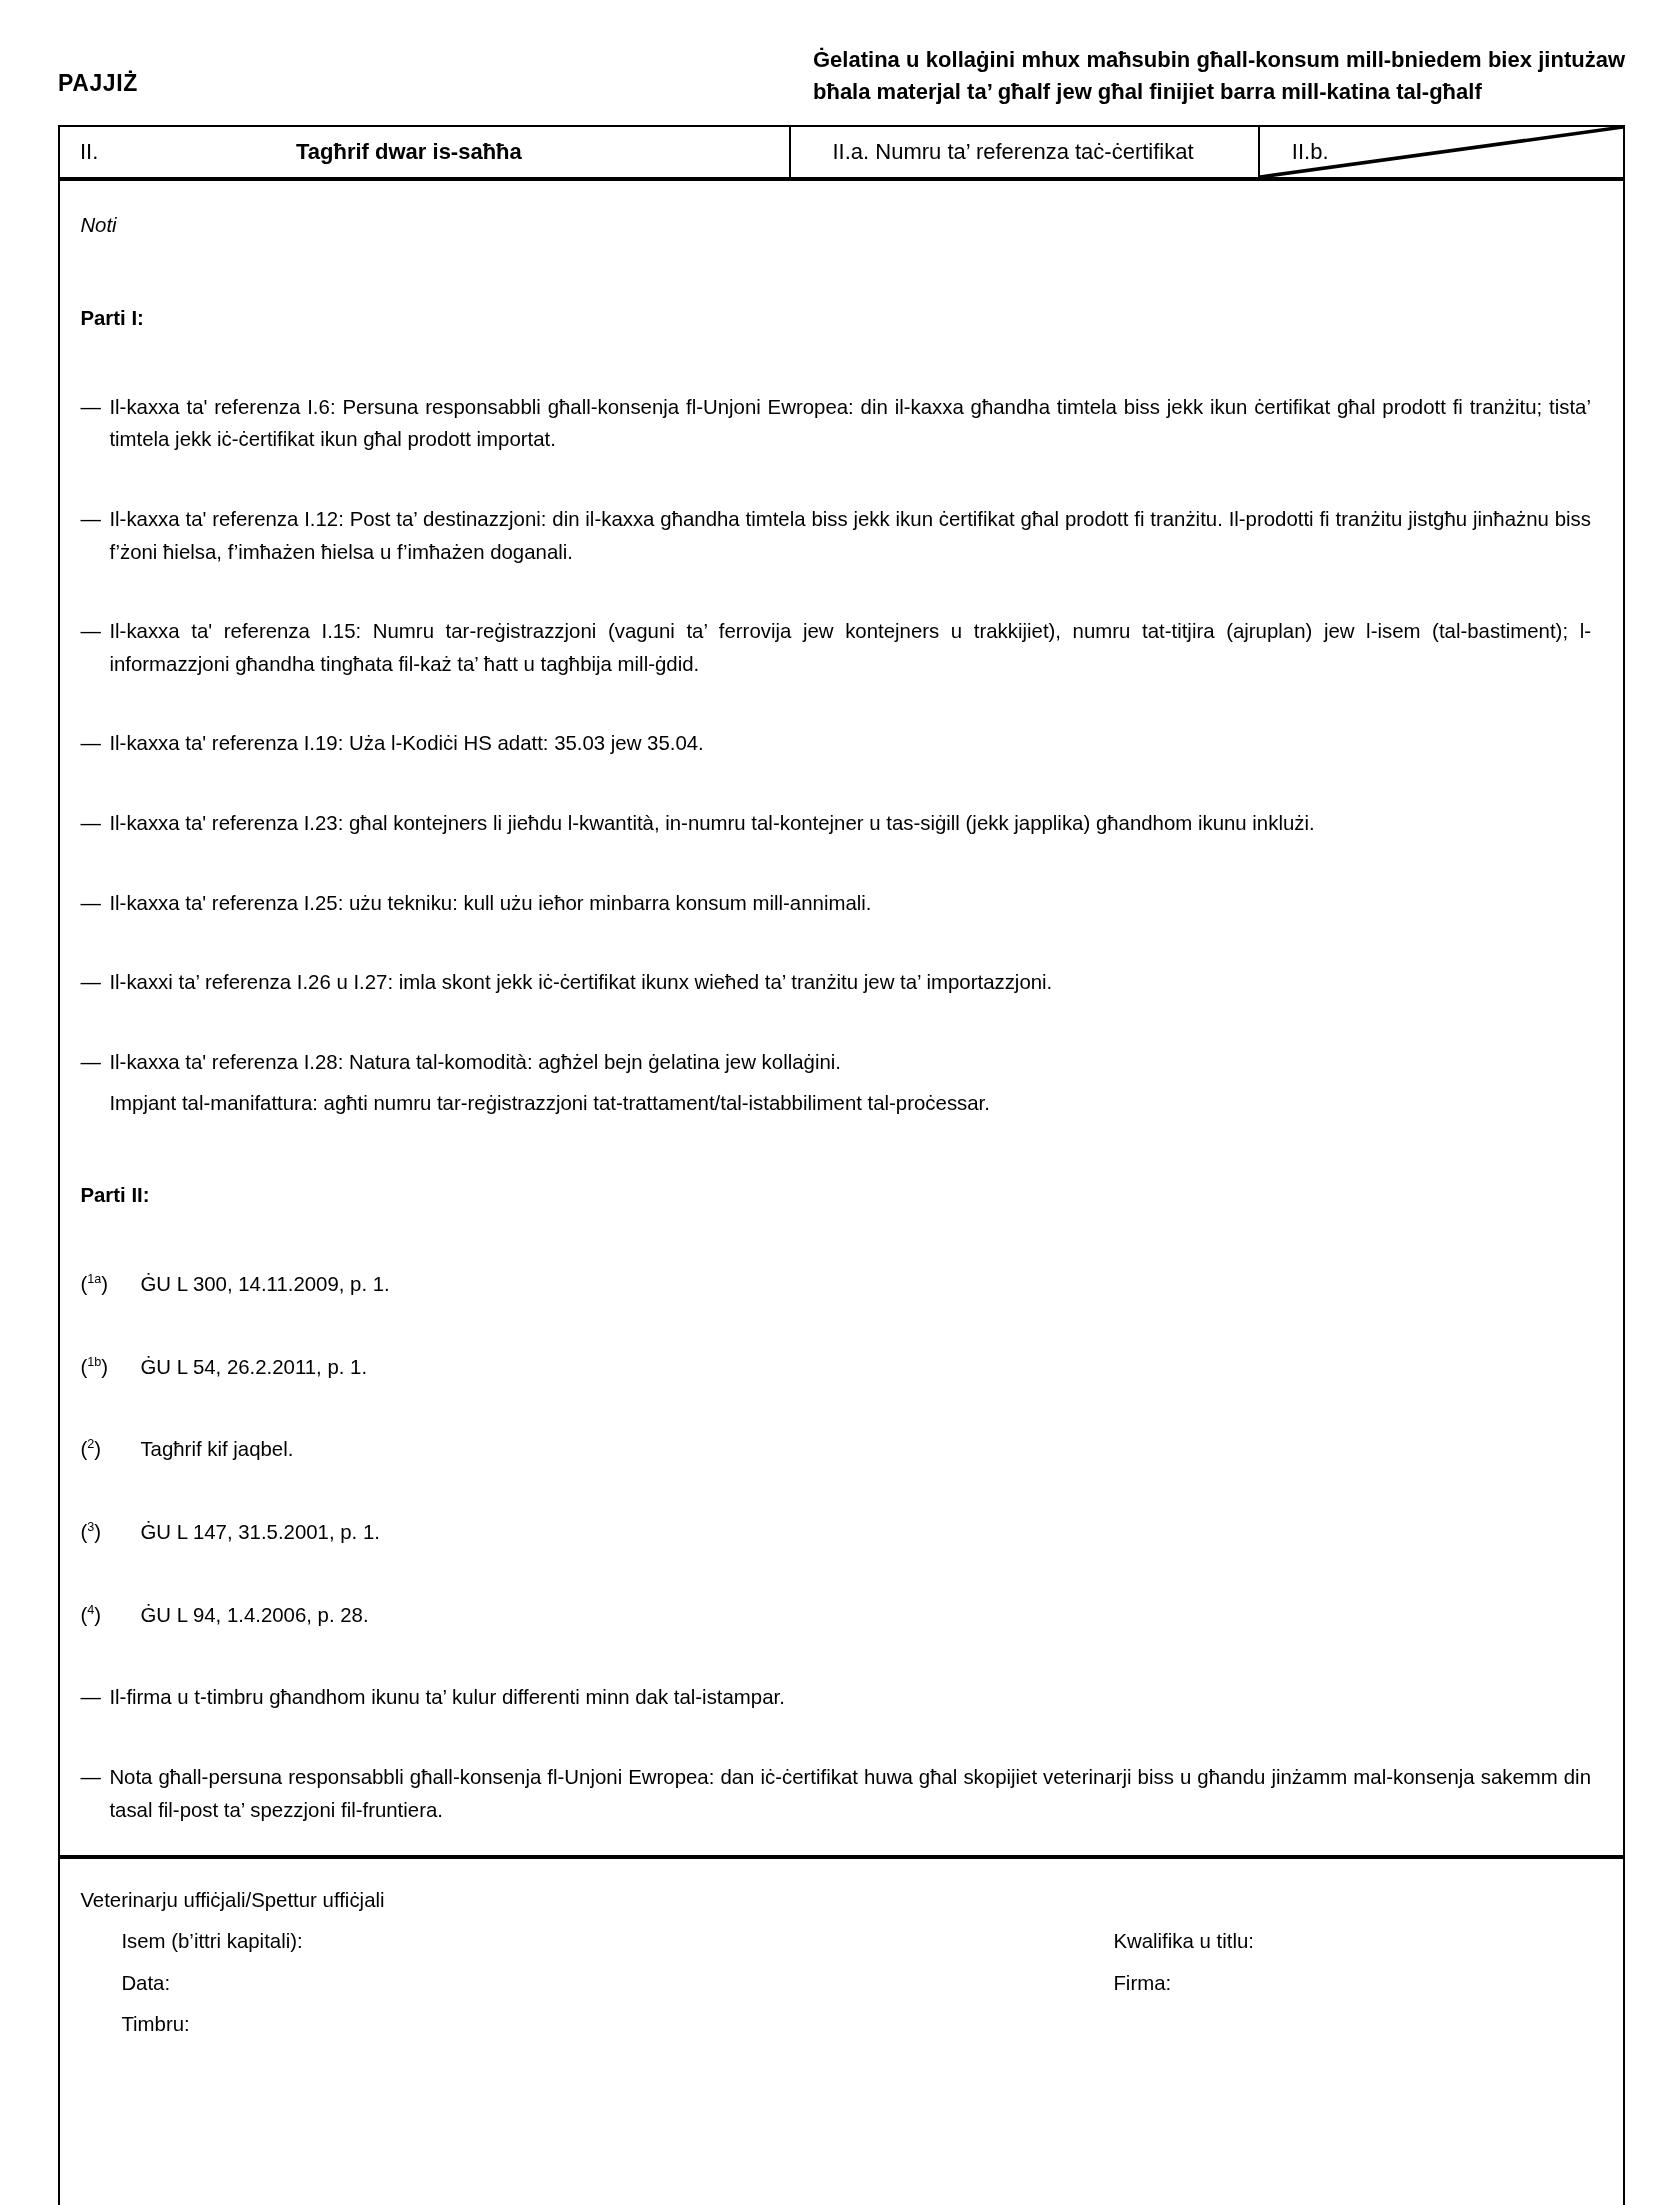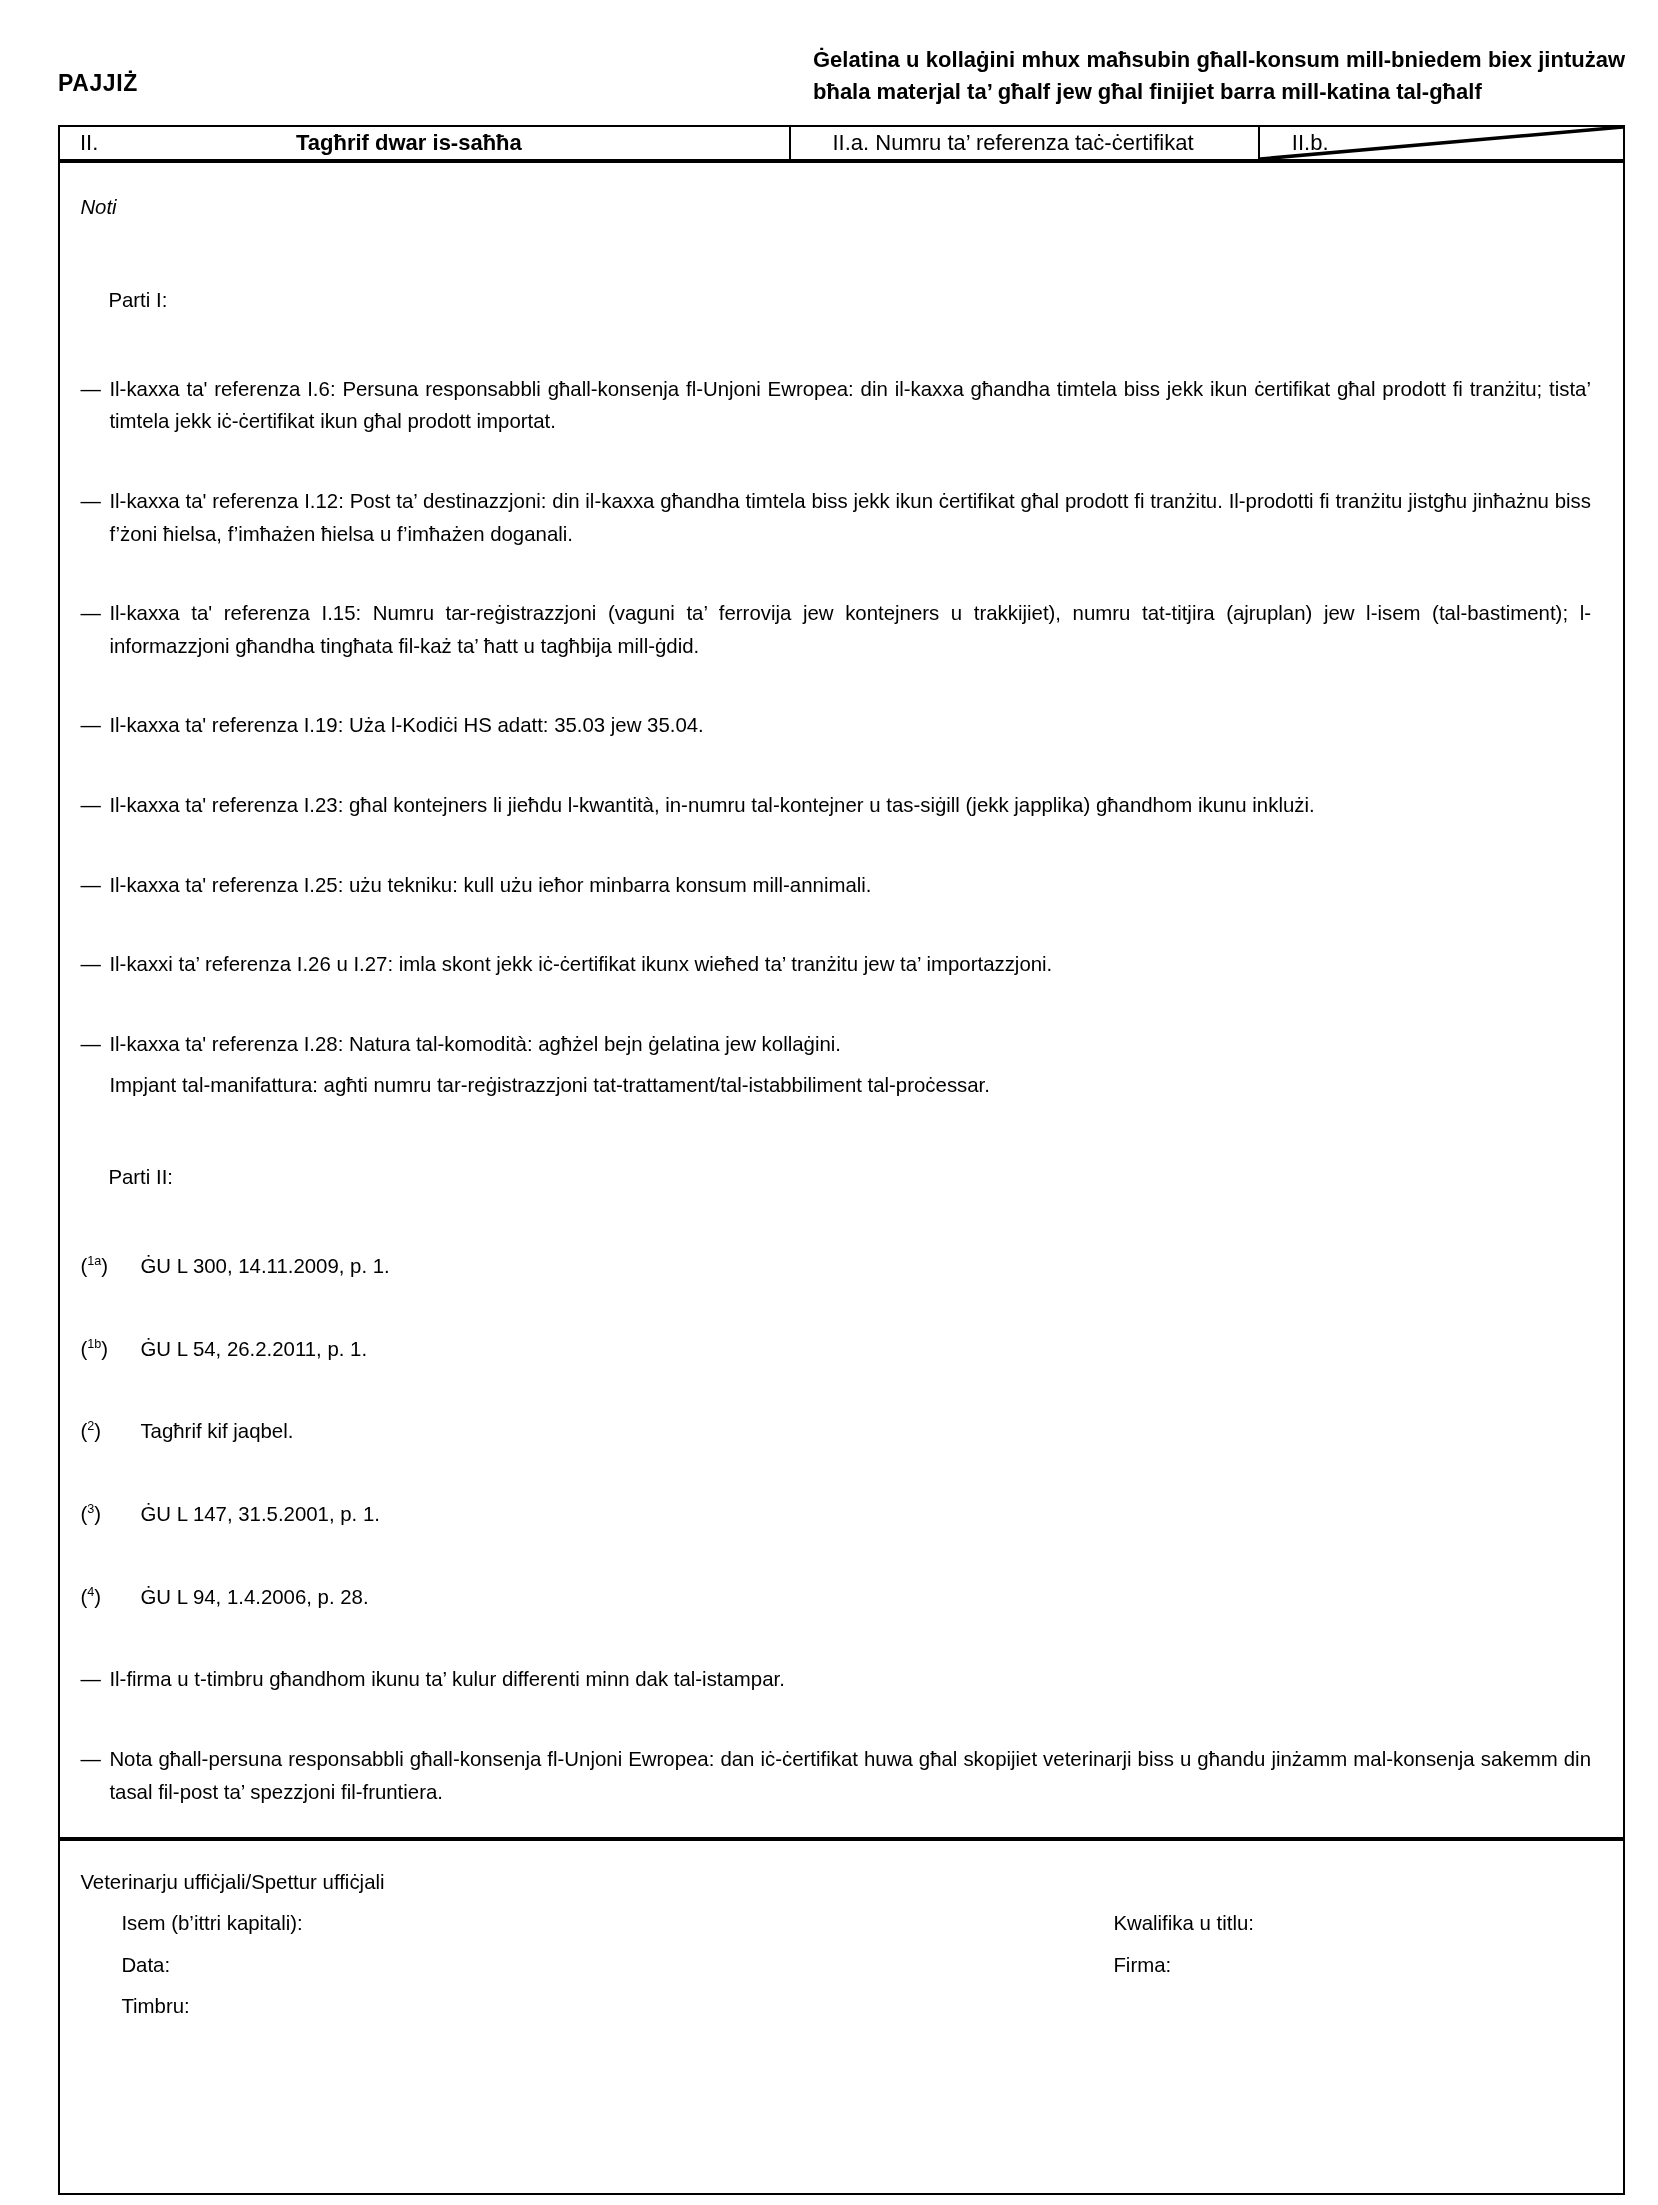--- a/index.html
+++ b/index.html
@@ -17,32 +17,32 @@
   }
   .country{font-weight:bold;font-size:23px;letter-spacing:0.6px;padding-bottom:11.7px;white-space:nowrap;text-align:right;}
   .cert-title{width:812px;font-weight:bold;font-size:22px;line-height:1.48;text-align:justify;}
 
   
   .doc-table{
     margin:16.3px 34px 0 58px;
     border:2.3px solid #000;
     box-sizing:border-box;
   }
-  .thead{display:flex;border-bottom:4.1px solid #000;height:36px;box-sizing:border-box;}
+  .thead{display:flex;border-bottom:4.1px solid #000;height:54px;box-sizing:border-box;}
   .th{display:flex;align-items:center;font-size:22px;box-sizing:border-box;}
   .th-1{flex:0 0 46.8%;border-right:2.3px solid #000;padding-left:20px;}
   .th-1 .lbl{font-weight:bold;margin:0 auto;padding-right:70px;}
   .th-2{flex:0 0 29.2%;border-right:2.3px solid #000;padding-left:29px;margin-left:12px;}
   .th-3{flex:1;position:relative;padding-left:32px;}
   .th-3 .diag{position:absolute;left:0;top:0;width:100%;height:100%;}
 
   
   .notes{padding:28px 32px 17.5px 20.4px;font-size:20.4px;line-height:1.6;}
   .noti{font-style:italic;margin-bottom:60px;}
-  .part-label{font-weight:normal;margin-bottom:56px;margin-left:28px;}
+  .part-label{font-weight:bold;margin-bottom:56px;}
   .bullet{display:flex;margin-bottom:47px;}
   .bullet.tight{margin-bottom:8.2px;}
   .bullet.last{margin-bottom:11.7px;}
   .dash{flex:0 0 29px;}
   .btext{flex:1;text-align:justify;}
   .sub-note{padding-left:29px;margin:0 0 60px 0;}
   .footnote{display:flex;margin-bottom:50px;}
   .fn-marker{flex:0 0 60px;white-space:nowrap;}
   .fn-marker::before{content:"(";}
   .fn-marker::after{content:")";}

